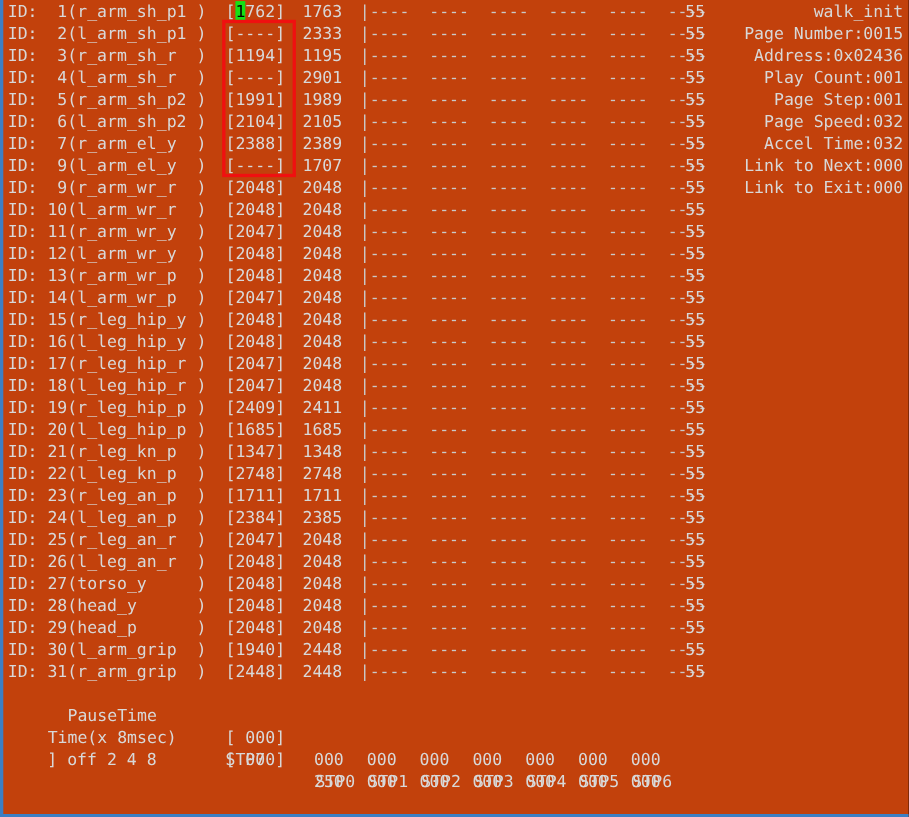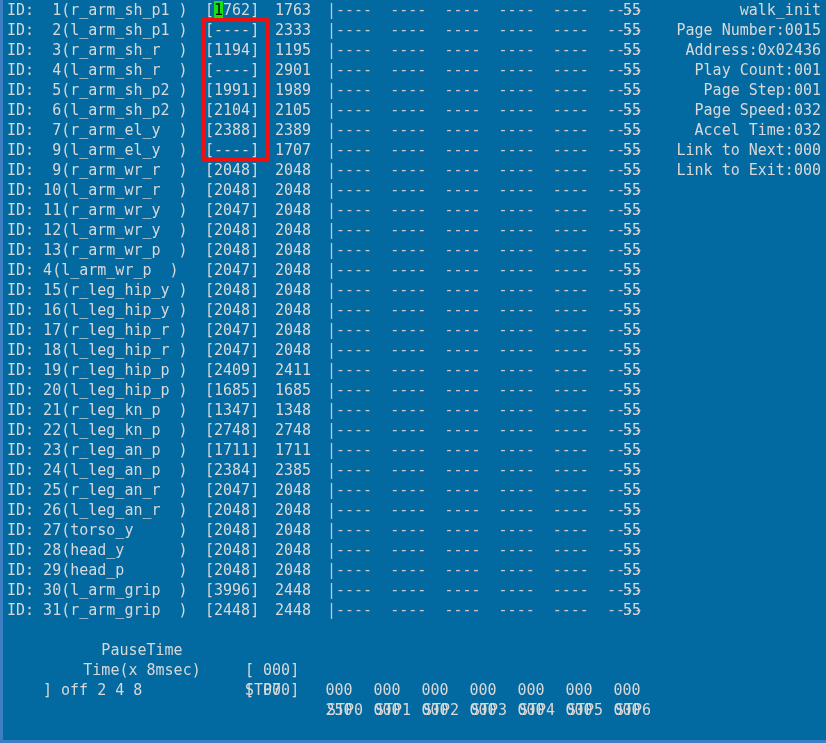--- a/index.html
+++ b/index.html
@@ -13,21 +13,21 @@
     height: 743px;
     overflow: hidden;
     font-family: "DejaVu Sans Mono", "Liberation Mono", monospace;
   }
 
   #terminal {
     position: relative;
     box-sizing: border-box;
     width: 826px;
     height: 743px;
-    background: #0369a1;
+    background: #c2410c;
     border-left: 3px solid #3c7fc4;
     border-bottom: 3px solid #3c7fc4;
     color: #d8d8d8;
     font-size: 15px;
     line-height: 20px;
     letter-spacing: 0px;
     overflow: hidden;
   }
 
   .console-body {
@@ -61,21 +61,20 @@
     color: #000000;
   }
 
   
   .frow {
     position: absolute;
     left: 0;
     height: 20px;
     line-height: 20px;
     white-space: pre;
-    margin-left: 40px;
   }
   .flabel {
     position: absolute;
     left: 4px;
     width: 190px;
     text-align: center;
     white-space: pre;
   }
   .fbracket {
     position: absolute;
@@ -136,37 +135,37 @@
         <div class="row" style="top: 60px;"><span class="col-id">ID:  4(l_arm_sh_r  )</span><span class="col-goal">[----]</span><span class="col-present">2901</span><span class="col-bar dashes">|----  ----  ----  ----  ----  ----</span><span class="col-flag">55</span></div>
         <div class="row" style="top: 80px;"><span class="col-id">ID:  5(r_arm_sh_p2 )</span><span class="col-goal">[1991]</span><span class="col-present">1989</span><span class="col-bar dashes">|----  ----  ----  ----  ----  ----</span><span class="col-flag">55</span></div>
         <div class="row" style="top: 100px;"><span class="col-id">ID:  6(l_arm_sh_p2 )</span><span class="col-goal">[2104]</span><span class="col-present">2105</span><span class="col-bar dashes">|----  ----  ----  ----  ----  ----</span><span class="col-flag">55</span></div>
         <div class="row" style="top: 120px;"><span class="col-id">ID:  7(r_arm_el_y  )</span><span class="col-goal">[2388]</span><span class="col-present">2389</span><span class="col-bar dashes">|----  ----  ----  ----  ----  ----</span><span class="col-flag">55</span></div>
         <div class="row" style="top: 140px;"><span class="col-id">ID:  9(l_arm_el_y  )</span><span class="col-goal">[----]</span><span class="col-present">1707</span><span class="col-bar dashes">|----  ----  ----  ----  ----  ----</span><span class="col-flag">55</span></div>
         <div class="row" style="top: 160px;"><span class="col-id">ID:  9(r_arm_wr_r  )</span><span class="col-goal">[2048]</span><span class="col-present">2048</span><span class="col-bar dashes">|----  ----  ----  ----  ----  ----</span><span class="col-flag">55</span></div>
         <div class="row" style="top: 180px;"><span class="col-id">ID: 10(l_arm_wr_r  )</span><span class="col-goal">[2048]</span><span class="col-present">2048</span><span class="col-bar dashes">|----  ----  ----  ----  ----  ----</span><span class="col-flag">55</span></div>
         <div class="row" style="top: 200px;"><span class="col-id">ID: 11(r_arm_wr_y  )</span><span class="col-goal">[2047]</span><span class="col-present">2048</span><span class="col-bar dashes">|----  ----  ----  ----  ----  ----</span><span class="col-flag">55</span></div>
         <div class="row" style="top: 220px;"><span class="col-id">ID: 12(l_arm_wr_y  )</span><span class="col-goal">[2048]</span><span class="col-present">2048</span><span class="col-bar dashes">|----  ----  ----  ----  ----  ----</span><span class="col-flag">55</span></div>
         <div class="row" style="top: 240px;"><span class="col-id">ID: 13(r_arm_wr_p  )</span><span class="col-goal">[2048]</span><span class="col-present">2048</span><span class="col-bar dashes">|----  ----  ----  ----  ----  ----</span><span class="col-flag">55</span></div>
-        <div class="row" style="top: 260px;"><span class="col-id">ID: 4(l_arm_wr_p  )</span><span class="col-goal">[2047]</span><span class="col-present">2048</span><span class="col-bar dashes">|----  ----  ----  ----  ----  ----</span><span class="col-flag">55</span></div>
+        <div class="row" style="top: 260px;"><span class="col-id">ID: 14(l_arm_wr_p  )</span><span class="col-goal">[2047]</span><span class="col-present">2048</span><span class="col-bar dashes">|----  ----  ----  ----  ----  ----</span><span class="col-flag">55</span></div>
         <div class="row" style="top: 280px;"><span class="col-id">ID: 15(r_leg_hip_y )</span><span class="col-goal">[2048]</span><span class="col-present">2048</span><span class="col-bar dashes">|----  ----  ----  ----  ----  ----</span><span class="col-flag">55</span></div>
         <div class="row" style="top: 300px;"><span class="col-id">ID: 16(l_leg_hip_y )</span><span class="col-goal">[2048]</span><span class="col-present">2048</span><span class="col-bar dashes">|----  ----  ----  ----  ----  ----</span><span class="col-flag">55</span></div>
         <div class="row" style="top: 320px;"><span class="col-id">ID: 17(r_leg_hip_r )</span><span class="col-goal">[2047]</span><span class="col-present">2048</span><span class="col-bar dashes">|----  ----  ----  ----  ----  ----</span><span class="col-flag">55</span></div>
         <div class="row" style="top: 340px;"><span class="col-id">ID: 18(l_leg_hip_r )</span><span class="col-goal">[2047]</span><span class="col-present">2048</span><span class="col-bar dashes">|----  ----  ----  ----  ----  ----</span><span class="col-flag">55</span></div>
         <div class="row" style="top: 360px;"><span class="col-id">ID: 19(r_leg_hip_p )</span><span class="col-goal">[2409]</span><span class="col-present">2411</span><span class="col-bar dashes">|----  ----  ----  ----  ----  ----</span><span class="col-flag">55</span></div>
         <div class="row" style="top: 380px;"><span class="col-id">ID: 20(l_leg_hip_p )</span><span class="col-goal">[1685]</span><span class="col-present">1685</span><span class="col-bar dashes">|----  ----  ----  ----  ----  ----</span><span class="col-flag">55</span></div>
         <div class="row" style="top: 400px;"><span class="col-id">ID: 21(r_leg_kn_p  )</span><span class="col-goal">[1347]</span><span class="col-present">1348</span><span class="col-bar dashes">|----  ----  ----  ----  ----  ----</span><span class="col-flag">55</span></div>
         <div class="row" style="top: 420px;"><span class="col-id">ID: 22(l_leg_kn_p  )</span><span class="col-goal">[2748]</span><span class="col-present">2748</span><span class="col-bar dashes">|----  ----  ----  ----  ----  ----</span><span class="col-flag">55</span></div>
         <div class="row" style="top: 440px;"><span class="col-id">ID: 23(r_leg_an_p  )</span><span class="col-goal">[1711]</span><span class="col-present">1711</span><span class="col-bar dashes">|----  ----  ----  ----  ----  ----</span><span class="col-flag">55</span></div>
         <div class="row" style="top: 460px;"><span class="col-id">ID: 24(l_leg_an_p  )</span><span class="col-goal">[2384]</span><span class="col-present">2385</span><span class="col-bar dashes">|----  ----  ----  ----  ----  ----</span><span class="col-flag">55</span></div>
         <div class="row" style="top: 480px;"><span class="col-id">ID: 25(r_leg_an_r  )</span><span class="col-goal">[2047]</span><span class="col-present">2048</span><span class="col-bar dashes">|----  ----  ----  ----  ----  ----</span><span class="col-flag">55</span></div>
         <div class="row" style="top: 500px;"><span class="col-id">ID: 26(l_leg_an_r  )</span><span class="col-goal">[2048]</span><span class="col-present">2048</span><span class="col-bar dashes">|----  ----  ----  ----  ----  ----</span><span class="col-flag">55</span></div>
         <div class="row" style="top: 520px;"><span class="col-id">ID: 27(torso_y     )</span><span class="col-goal">[2048]</span><span class="col-present">2048</span><span class="col-bar dashes">|----  ----  ----  ----  ----  ----</span><span class="col-flag">55</span></div>
         <div class="row" style="top: 540px;"><span class="col-id">ID: 28(head_y      )</span><span class="col-goal">[2048]</span><span class="col-present">2048</span><span class="col-bar dashes">|----  ----  ----  ----  ----  ----</span><span class="col-flag">55</span></div>
         <div class="row" style="top: 560px;"><span class="col-id">ID: 29(head_p      )</span><span class="col-goal">[2048]</span><span class="col-present">2048</span><span class="col-bar dashes">|----  ----  ----  ----  ----  ----</span><span class="col-flag">55</span></div>
-        <div class="row" style="top: 580px;"><span class="col-id">ID: 30(l_arm_grip  )</span><span class="col-goal">[3996]</span><span class="col-present">2448</span><span class="col-bar dashes">|----  ----  ----  ----  ----  ----</span><span class="col-flag">55</span></div>
+        <div class="row" style="top: 580px;"><span class="col-id">ID: 30(l_arm_grip  )</span><span class="col-goal">[1940]</span><span class="col-present">2448</span><span class="col-bar dashes">|----  ----  ----  ----  ----  ----</span><span class="col-flag">55</span></div>
         <div class="row" style="top: 600px;"><span class="col-id">ID: 31(r_arm_grip  )</span><span class="col-goal">[2448]</span><span class="col-present">2448</span><span class="col-bar dashes">|----  ----  ----  ----  ----  ----</span><span class="col-flag">55</span></div>
       </div>
 
     <div id="info-lines">
         <div class="row" style="top: 0px;"><span class="col-info">walk_init</span></div>
         <div class="row" style="top: 20px;"><span class="col-info">Page Number:0015</span></div>
         <div class="row" style="top: 40px;"><span class="col-info">Address:0x02436</span></div>
         <div class="row" style="top: 60px;"><span class="col-info">Play Count:001</span></div>
         <div class="row" style="top: 80px;"><span class="col-info">Page Step:001</span></div>
         <div class="row" style="top: 100px;"><span class="col-info">Page Speed:032</span></div>

